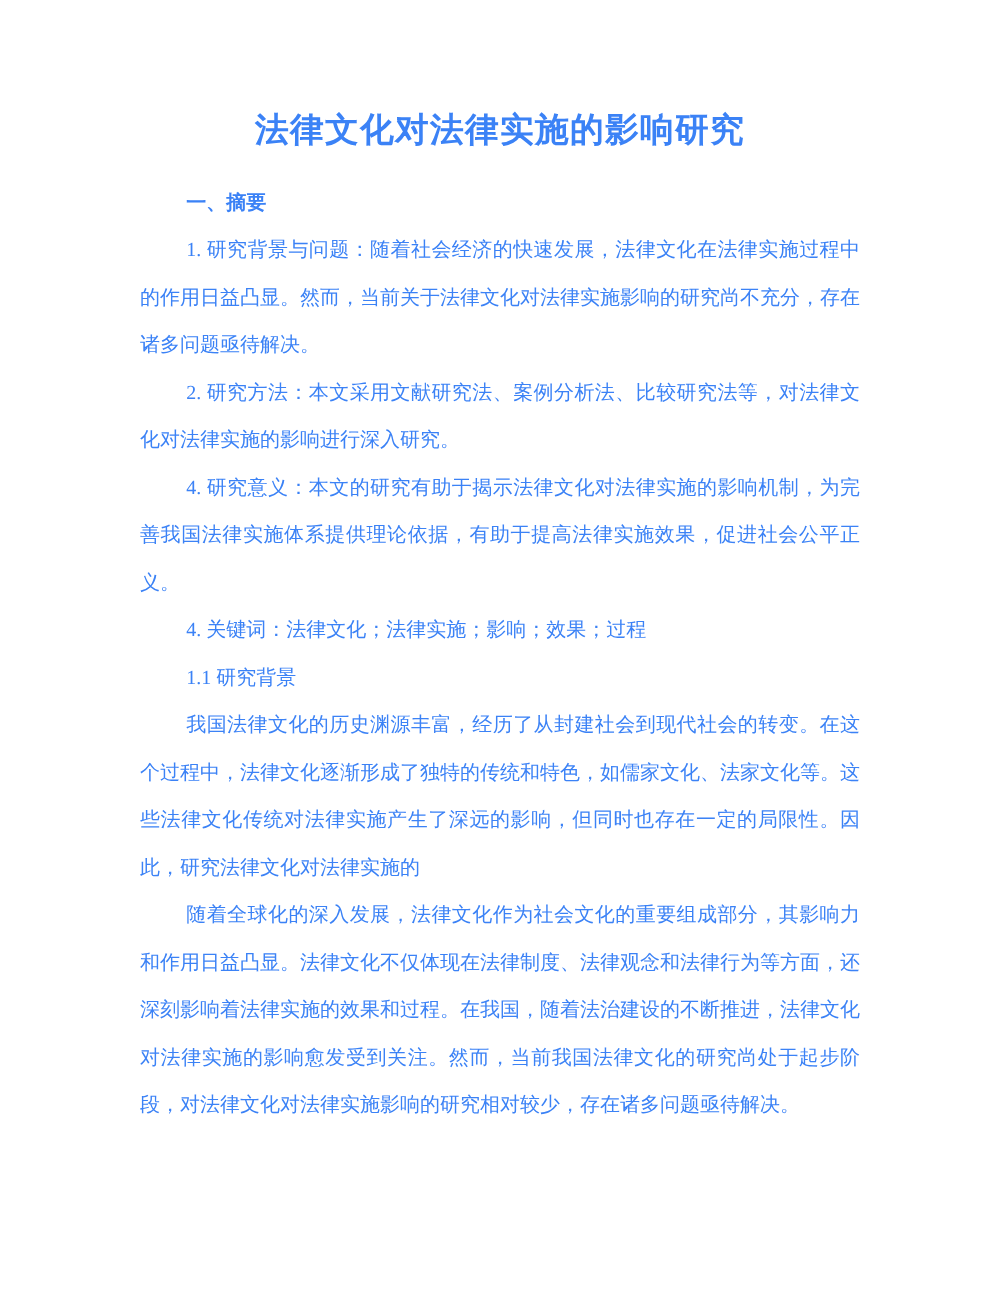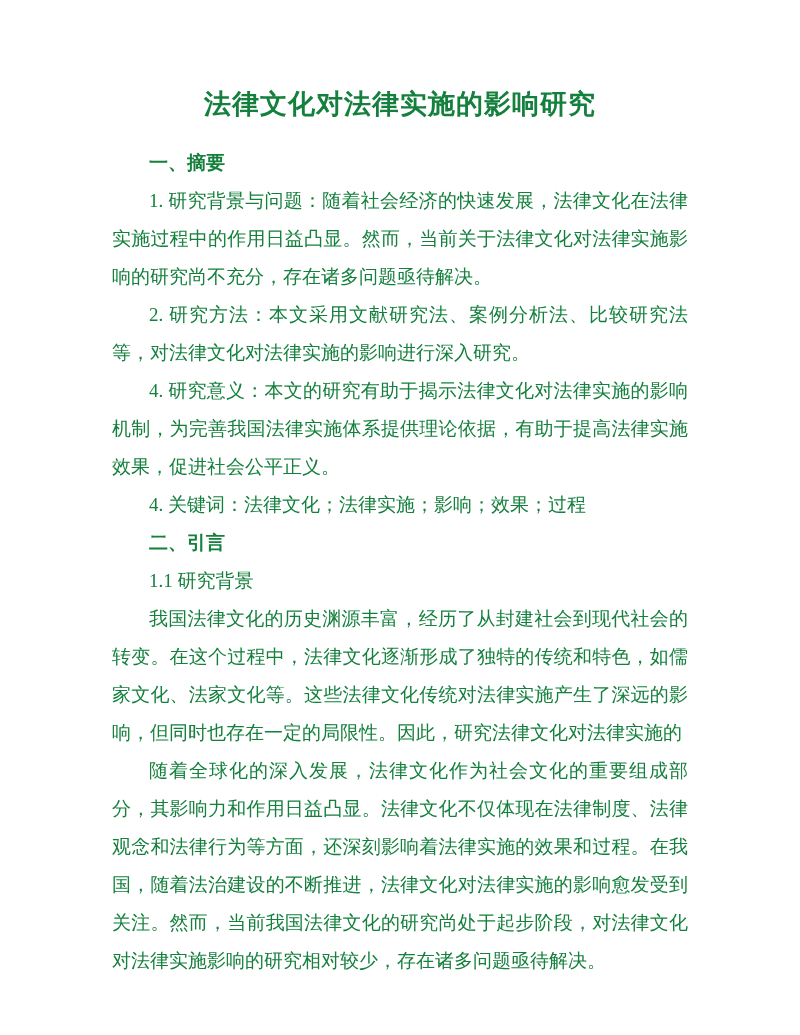--- a/index.html
+++ b/index.html
@@ -10,33 +10,33 @@
   .page {
     position: relative;
     width: 800px;
     height: 1035px;
     margin: 0 auto;
     background: #ffffff;
     box-sizing: border-box;
     padding: 84px 112px 0 112px;
     overflow: hidden;
     font-family: "Liberation Serif", "DejaVu Serif", serif;
-    color: #15803d;
+    color: #3b82f6;
   }
   .doc-title {
     margin: 0 0 20px 0;
     font-size: 27px;
     font-weight: bold;
     text-align: center;
     line-height: 40px;
     letter-spacing: 1px;
   }
   .para {
     margin: 0;
-    font-size: 19px;
+    font-size: 16px;
     line-height: 38px;
     text-align: justify;
     text-justify: inter-ideograph;
     word-break: break-all;
   }
   .indent {
     text-indent: 37px;
   }
   .bold {
     font-weight: bold;
@@ -52,21 +52,20 @@
   <p class="para indent bold">一、摘要</p>
 
   <p class="para indent">1. 研究背景与问题：随着社会经济的快速发展，法律文化在法律实施过程中的作用日益凸显。然而，当前关于法律文化对法律实施影响的研究尚不充分，存在诸多问题亟待解决。</p>
 
   <p class="para indent">2. 研究方法：本文采用文献研究法、案例分析法、比较研究法等，对法律文化对法律实施的影响进行深入研究。</p>
 
   <p class="para indent">4. 研究意义：本文的研究有助于揭示法律文化对法律实施的影响机制，为完善我国法律实施体系提供理论依据，有助于提高法律实施效果，促进社会公平正义。</p>
 
   <p class="para indent">4. 关键词：法律文化；法律实施；影响；效果；过程</p>
 
-  <p class="para indent bold">二、引言</p>
 
   <p class="para indent">1.1 研究背景</p>
 
   <p class="para indent">我国法律文化的历史渊源丰富，经历了从封建社会到现代社会的转变。在这个过程中，法律文化逐渐形成了独特的传统和特色，如儒家文化、法家文化等。这些法律文化传统对法律实施产生了深远的影响，但同时也存在一定的局限性。因此，研究法律文化对法律实施的</p>
 
   <p class="para indent">随着全球化的深入发展，法律文化作为社会文化的重要组成部分，其影响力和作用日益凸显。法律文化不仅体现在法律制度、法律观念和法律行为等方面，还深刻影响着法律实施的效果和过程。在我国，随着法治建设的不断推进，法律文化对法律实施的影响愈发受到关注。然而，当前我国法律文化的研究尚处于起步阶段，对法律文化对法律实施影响的研究相对较少，存在诸多问题亟待解决。</p>
 
 </div>
 
 </body></html>

